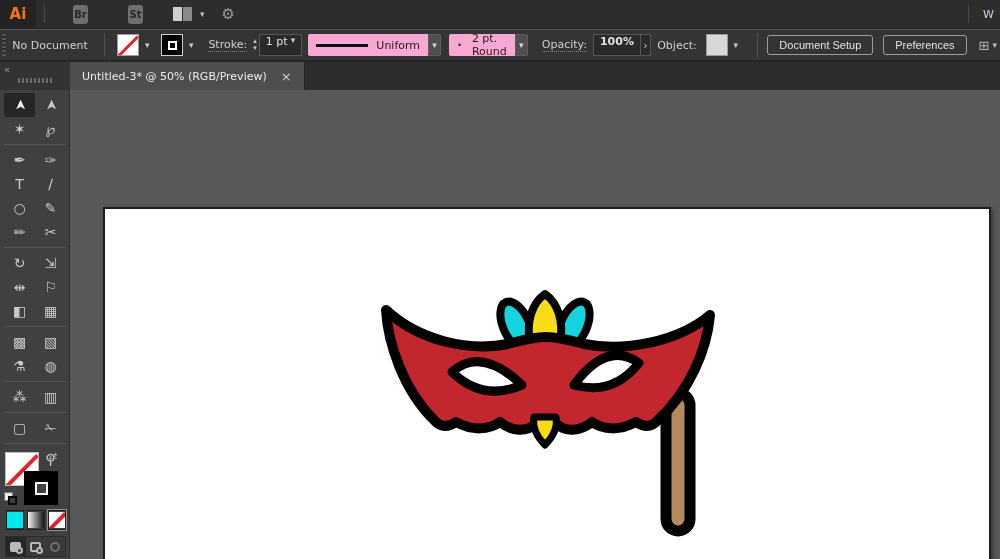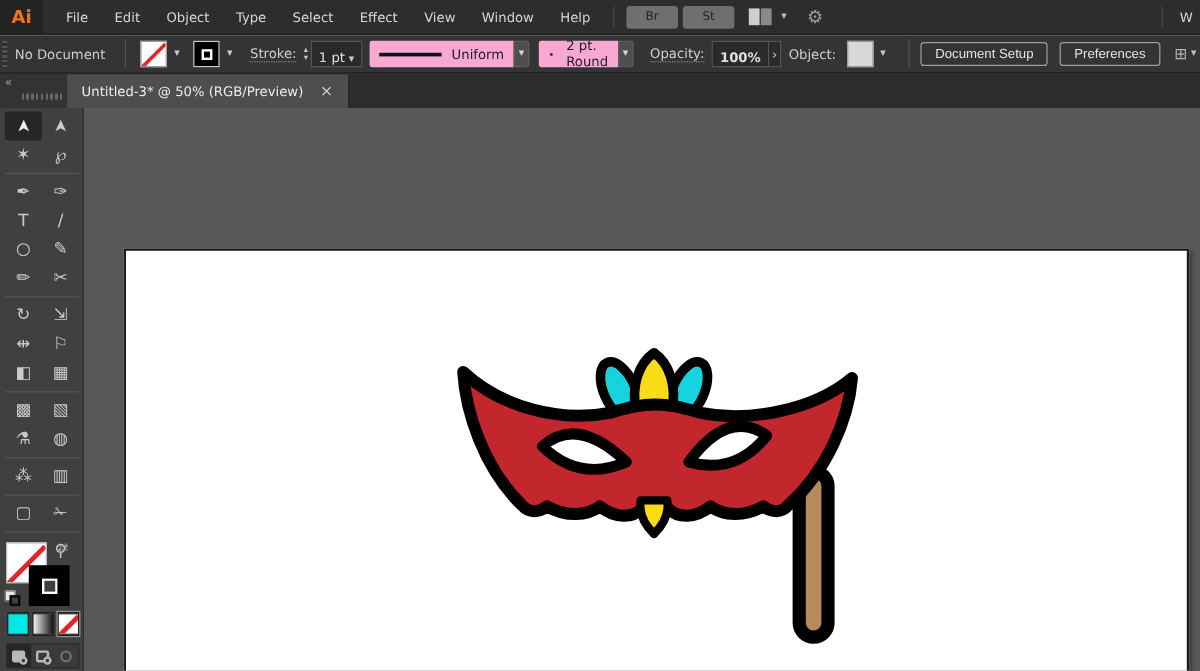--- a/index.html
+++ b/index.html
@@ -8,22 +8,22 @@
     -webkit-font-smoothing:antialiased; }
 
   
   .menubar { position:absolute; left:0; top:0; width:1000px; height:29px; background:#2d2d2d;
     border-bottom:1px solid #1e1e1e; display:flex; align-items:center; }
   .ai-logo { width:36px; height:29px; background:#232323; color:#f97316; font-weight:bold;
     font-size:15px; display:flex; align-items:center; justify-content:center; }
   .menu-items { display:flex; align-items:center; margin-left:8px; }
   .menu-item { padding:0 11px; height:29px; display:flex; align-items:center; color:#d8d8d8; cursor:default; }
   .mb-sep { width:1px; height:18px; background:#4a4a4a; margin:0 8px; }
-  .sq-btn { width:43px; height:19px; background:#6f6f6f; color:#262626; border-radius:3px;
-    font-size:10px; font-weight:normal; display:flex; align-items:center; justify-content:center; margin:0 2px; }
+  .sq-btn { width:15px; height:19px; background:#6f6f6f; color:#262626; border-radius:3px;
+    font-size:10px; font-weight:bold; display:flex; align-items:center; justify-content:center; margin:0 20px; }
   .layout-icon { width:20px; height:14px; display:grid; grid-template-columns:9px 9px; gap:1px; margin:0 4px 0 10px; }
   .layout-icon i { background:#cfcfcf; }
   .layout-icon i:nth-child(2){ background:#8a8a8a; }
   .chev { color:#bdbdbd; font-size:9px; margin:0 3px; }
   .gpu { font-size:15px; color:#9a9a9a; margin-left:14px; }
   .mb-right { margin-left:auto; display:flex; align-items:center; }
   .workspace-w { color:#cfd5df; padding:0 6px; }
 
   
   .controlbar { position:absolute; left:0; top:30px; width:1000px; height:32px; background:#343434;
@@ -36,21 +36,21 @@
   .fill-none-sw { width:22px; height:22px; background:#fff; border:1px solid #9a9a9a; position:relative; overflow:hidden; }
   .fill-none-sw i { position:absolute; left:-4px; right:-4px; top:50%; height:3px; background:#e0262b;
     transform:rotate(-45deg); }
   .stroke-sw { width:22px; height:22px; background:#000; border:1px solid #cfcfcf; display:flex;
     align-items:center; justify-content:center; }
   .stroke-sw i { width:9px; height:9px; border:2px solid #fff; background:#000; display:block; }
   .chev-btn { width:16px; height:22px; display:flex; align-items:center; justify-content:center;
     color:#c9c9c9; font-size:9px; }
   .stepper { display:flex; flex-direction:column; justify-content:center; font-size:7px; line-height:7px;
     color:#c9c9c9; margin-right:2px; }
-  .dark-field { background:#2a2a2a; border:1px solid #565656; height:22px; display:flex; align-items:flex-end;
+  .dark-field { background:#2a2a2a; border:1px solid #565656; height:22px; display:flex; align-items:flex-start;
     padding:0 6px; color:#e0e0e0; }
   .stroke-field { width:62px; }
   .light-dd { background:#f9a8d4; color:#1d1d1d; height:22px; display:flex; align-items:center;
     padding:0 8px; border-radius:2px 0 0 2px; }
   .dd-chev { background:#4f4f4f; height:22px; width:20px; display:flex; align-items:center; justify-content:center;
     color:#d8d8d8; font-size:9px; border-radius:0 2px 2px 0; margin-right:8px; border:1px solid #5e5e5e; }
   .wline { width:52px; height:3px; background:#101010; margin-right:8px; }
   .brush-dot { font-size:8px; margin-right:10px; }
   .opacity-field { width:52px;font-weight:bold; }
   .more-btn { width:16px; height:22px; background:#2a2a2a; border:1px solid #565656; border-left:none;
@@ -60,21 +60,21 @@
   .bar-btn { border:1px solid #9d9d9d; border-radius:3px; padding:3px 11px; color:#e3e3e3; margin-right:10px;
     background:transparent; font-size:11px; white-space:nowrap; }
   .dock-icon { font-size:13px; color:#b5b5b5; margin-left:2px; }
 
   
   .tabbar { position:absolute; left:0; top:62px; width:1000px; height:28px; background:#2c2c2c; }
   .tool-header { position:absolute; left:0; top:0; width:70px; height:28px; background:#333; }
   .collapse { position:absolute; left:4px; top:2px; color:#9f9f9f; font-size:10px; }
   .grip-dots { position:absolute; left:18px; top:16px; width:34px; height:5px;
     background:repeating-linear-gradient(to right,#6a6a6a 0 2px,#333 2px 4px); }
-  .doc-tab { position:absolute; left:56px; top:0; height:28px; background:#4e4e4e; display:flex;
+  .doc-tab { position:absolute; left:70px; top:0; height:28px; background:#4e4e4e; display:flex;
     align-items:center; padding:0 12px; color:#ececec; border-right:1px solid #242424; }
   .tab-title { margin-right:14px; }
   .tab-close { color:#cfcfcf; font-size:13px; }
 
   
   .toolbar { position:absolute; left:0; top:90px; width:70px; height:469px; background:#404040;
     border-right:1px solid #2e2e2e; }
   .tools { position:absolute; left:4px; top:3px; width:62px; display:flex; flex-wrap:wrap; }
   .tool { width:31px; height:24px; display:flex; align-items:center; justify-content:center;
     color:#c9c9c9; font-size:14px; position:relative; }
@@ -116,31 +116,20 @@
   .canvas { position:absolute; left:70px; top:90px; width:930px; height:469px; background:#585859; overflow:hidden; }
   .artboard { position:absolute; left:33px; top:117px; width:888px; height:360px; background:#fff;
     border:2px solid #1d1d1d; box-shadow:2px 2px 4px rgba(0,0,0,.35); }
   .artwork-svg { position:absolute; left:303px; top:198px; width:350px; height:255px; }
 </style>
 </head>
 <body>
 
 <div class="menubar">
   <div class="ai-logo">Ai</div>
-  <div class="menu-items" id="menu-items">
-      <div class="menu-item">File</div>
-      <div class="menu-item">Edit</div>
-      <div class="menu-item">Object</div>
-      <div class="menu-item">Type</div>
-      <div class="menu-item">Select</div>
-      <div class="menu-item">Effect</div>
-      <div class="menu-item">View</div>
-      <div class="menu-item">Window</div>
-      <div class="menu-item">Help</div>
-    </div>
   <div class="mb-sep"></div>
   <div class="sq-btn">Br</div>
   <div class="sq-btn">St</div>
   <div class="layout-icon">
       <i></i>
       <i></i>
     </div>
   <span class="chev">▾</span>
   <span class="gpu">⚙</span>
   <div class="mb-right">

